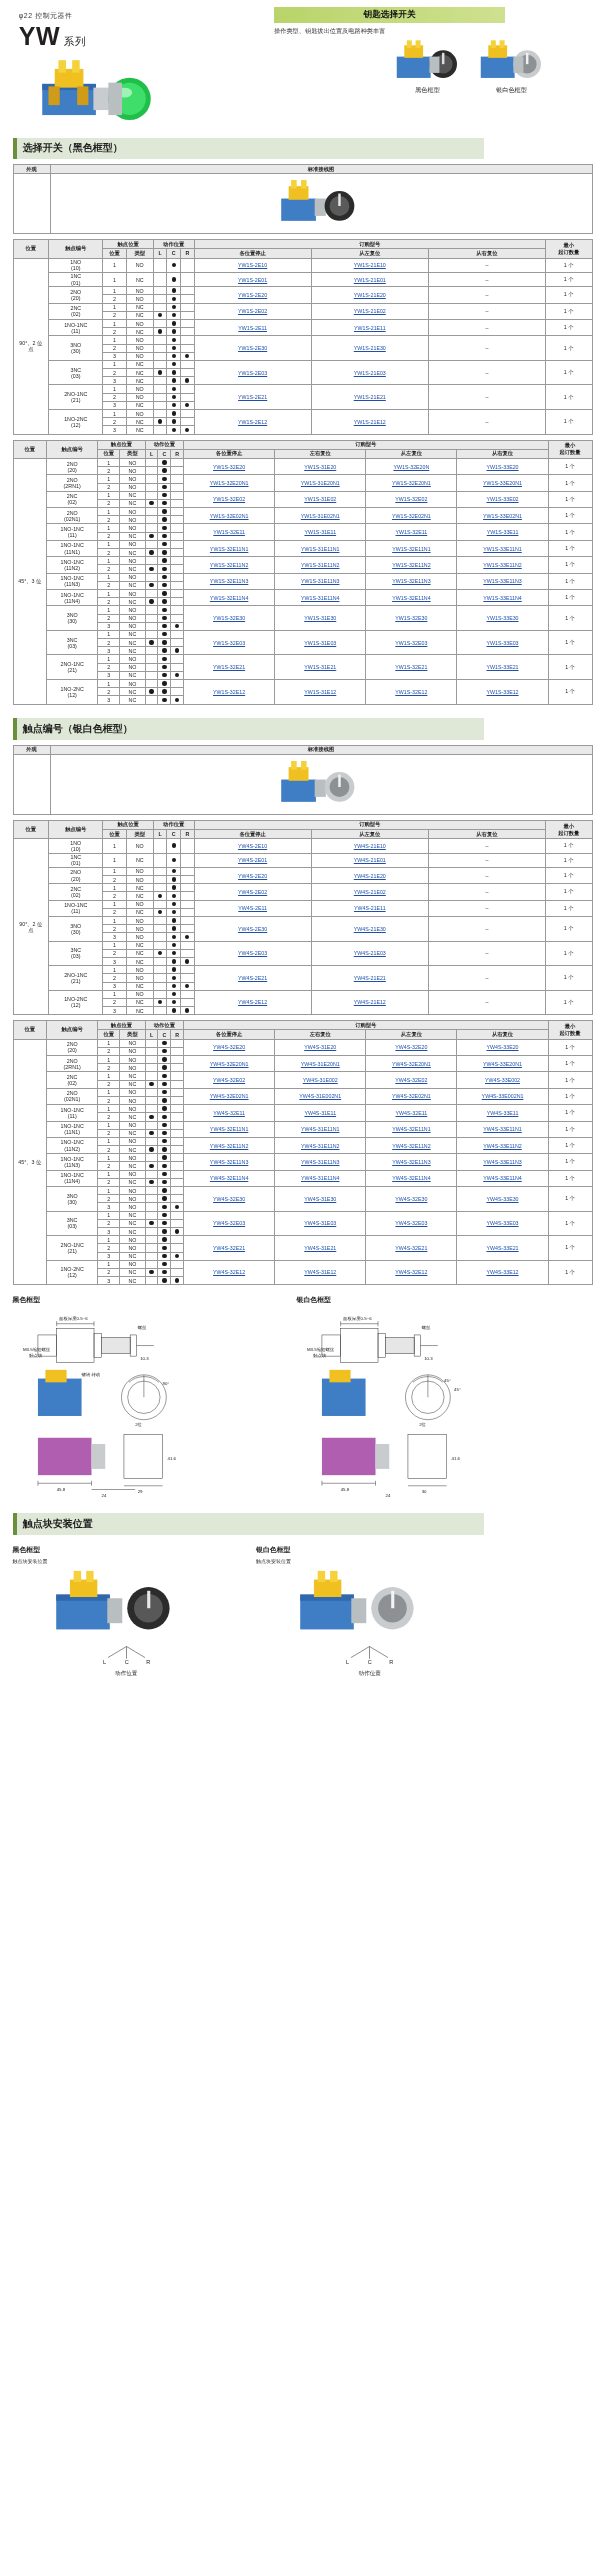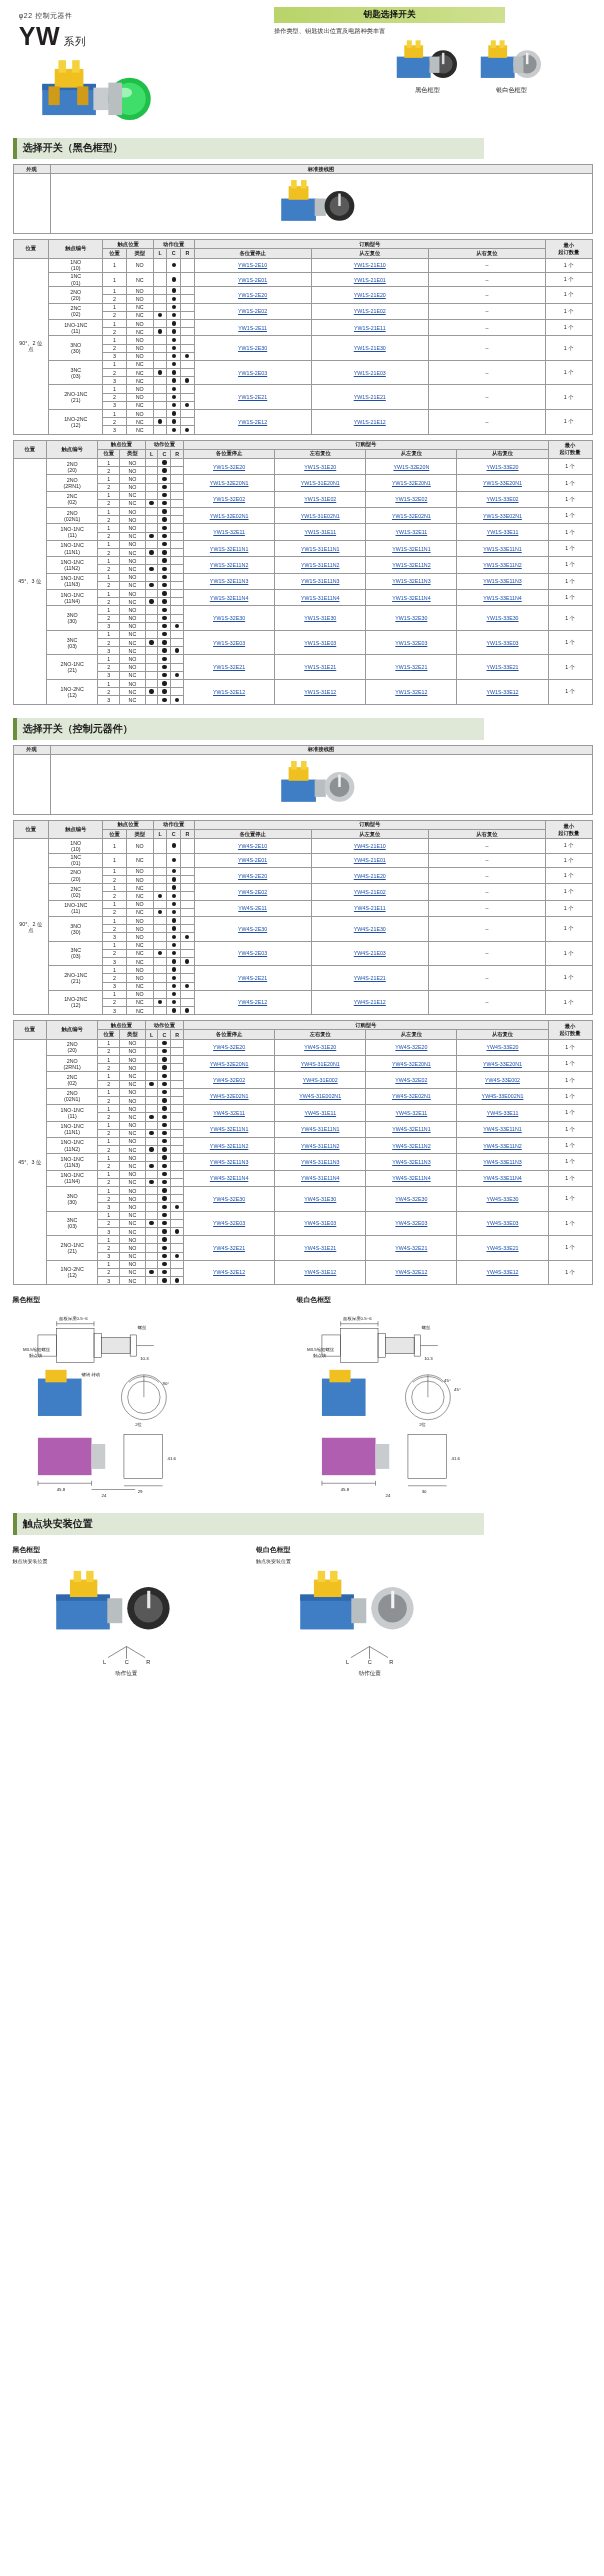--- a/index.html
+++ b/index.html
@@ -684,21 +684,21 @@
           <td>3</td>
           <td>NC</td>
           <td class="dotcell"></td>
           <td class="dotcell"><span class="dot"></span></td>
           <td class="dotcell"><span class="dot"></span></td>
         </tr>
       </tbody>
   </table>
 
   <div class="sect">
-    <div class="sect-title">选择开关（控制元器件）</div>
+    <div class="sect-title">触点编号（银白色框型）</div>
   </div>
 
   <table class="t">
     <tbody>
         <tr>
       <th style="width:37px">外观</th>
       <th>标准接线图</th>
     </tr>
     <tr>
       <td class="outline-cell"></td>

